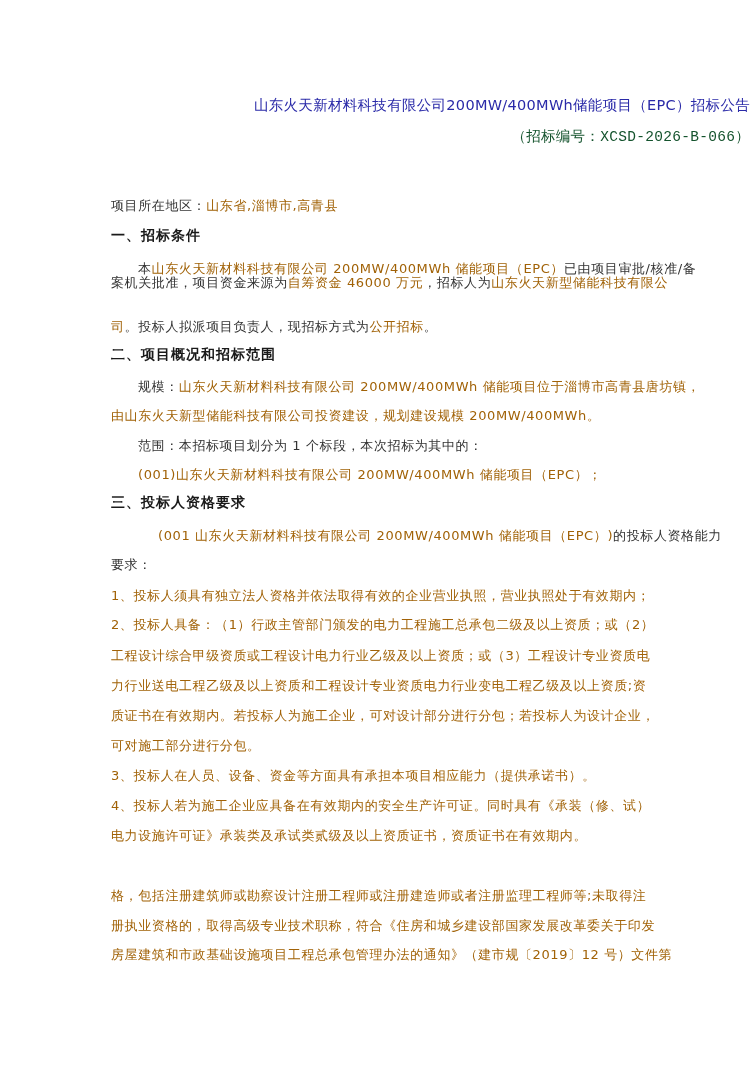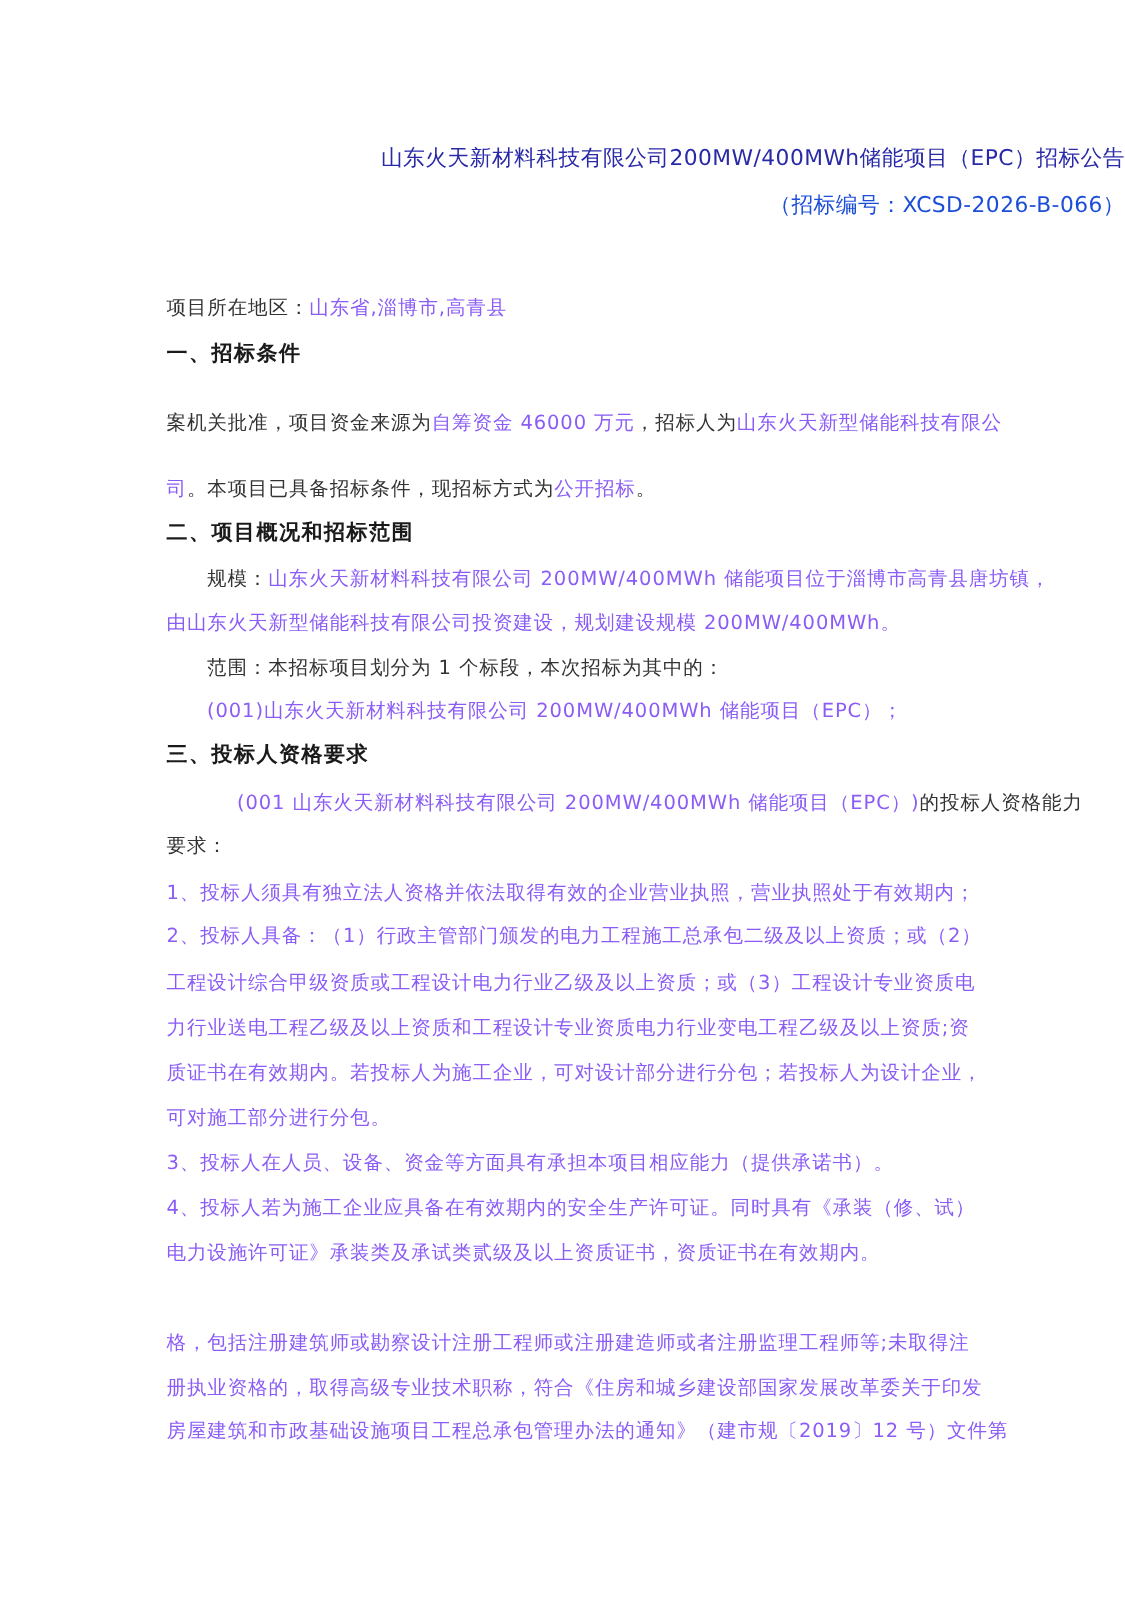--- a/index.html
+++ b/index.html
@@ -26,32 +26,32 @@
       position: absolute;
       left: 0;
       width: 750px;
       text-align: right;
       color: #2a2aa8;
       font-size: 14.5px;
       letter-spacing: 0.3px;
       white-space: nowrap;
     }
     .title.main { top: 96px; }
-    .title.sub { top: 127px; color: #1d4ed8; }
+    .title.sub { top: 127px; color: #14532d; font-family: Liberation Mono, monospace; }
     .line {
       position: absolute;
       left: 111px;
       font-size: 13px;
       line-height: 18px;
       white-space: nowrap;
       color: #333333;
       letter-spacing: 0.6px;
     }
     .indent { left: 138px; }
-    .blue { color: #8b5cf6; }
+    .blue { color: #a16207; }
     .heading {
       position: absolute;
       left: 111px;
       font-size: 14px;
       font-weight: bold;
       color: #1a1a1a;
       white-space: nowrap;
       letter-spacing: 1px;
     }
     .justify {
@@ -70,27 +70,32 @@
 
   <div class="title main">山东火天新材料科技有限公司200MW/400MWh储能项目（EPC）招标公告</div>
   <div class="title sub">（招标编号：XCSD-2026-B-066）</div>
 
   <div class="line" style="top:197px;">
     <span>项目所在地区：</span><span class="blue">山东省,淄博市,高青县</span>
   </div>
 
   <div class="heading" style="top:227px;">一、招标条件</div>
 
+  <div class="line indent" style="top:260px;">
+    <span class="justify ind">
+      <span>本</span><span class="blue">山东火天新材料科技有限公司 200MW/400MWh 储能项目（EPC）</span><span>已由项目审批/核准/备</span>
+    </span>
+  </div>
   <div class="line" style="top:274px;">
     <span class="justify">
       <span>案机关批准，项目资金来源为</span><span class="blue">自筹资金 46000 万元</span><span>，招标人为</span><span class="blue">山东火天新型储能科技有限公</span>
     </span>
   </div>
   <div class="line" style="top:318px;">
-    <span class="blue">司</span><span>。本项目已具备招标条件，现招标方式为</span><span class="blue">公开招标</span><span>。</span>
+    <span class="blue">司</span><span>。投标人拟派项目负责人，现招标方式为</span><span class="blue">公开招标</span><span>。</span>
   </div>
 
   <div class="heading" style="top:346px;">二、项目概况和招标范围</div>
 
   <div class="line indent" style="top:378px;">
     <span>规模：</span><span class="blue">山东火天新材料科技有限公司 200MW/400MWh 储能项目位于淄博市高青县唐坊镇，</span>
   </div>
   <div class="line" style="top:407px;">
     <span class="blue">由山东火天新型储能科技有限公司投资建设，规划建设规模 200MW/400MWh。</span>
   </div>

